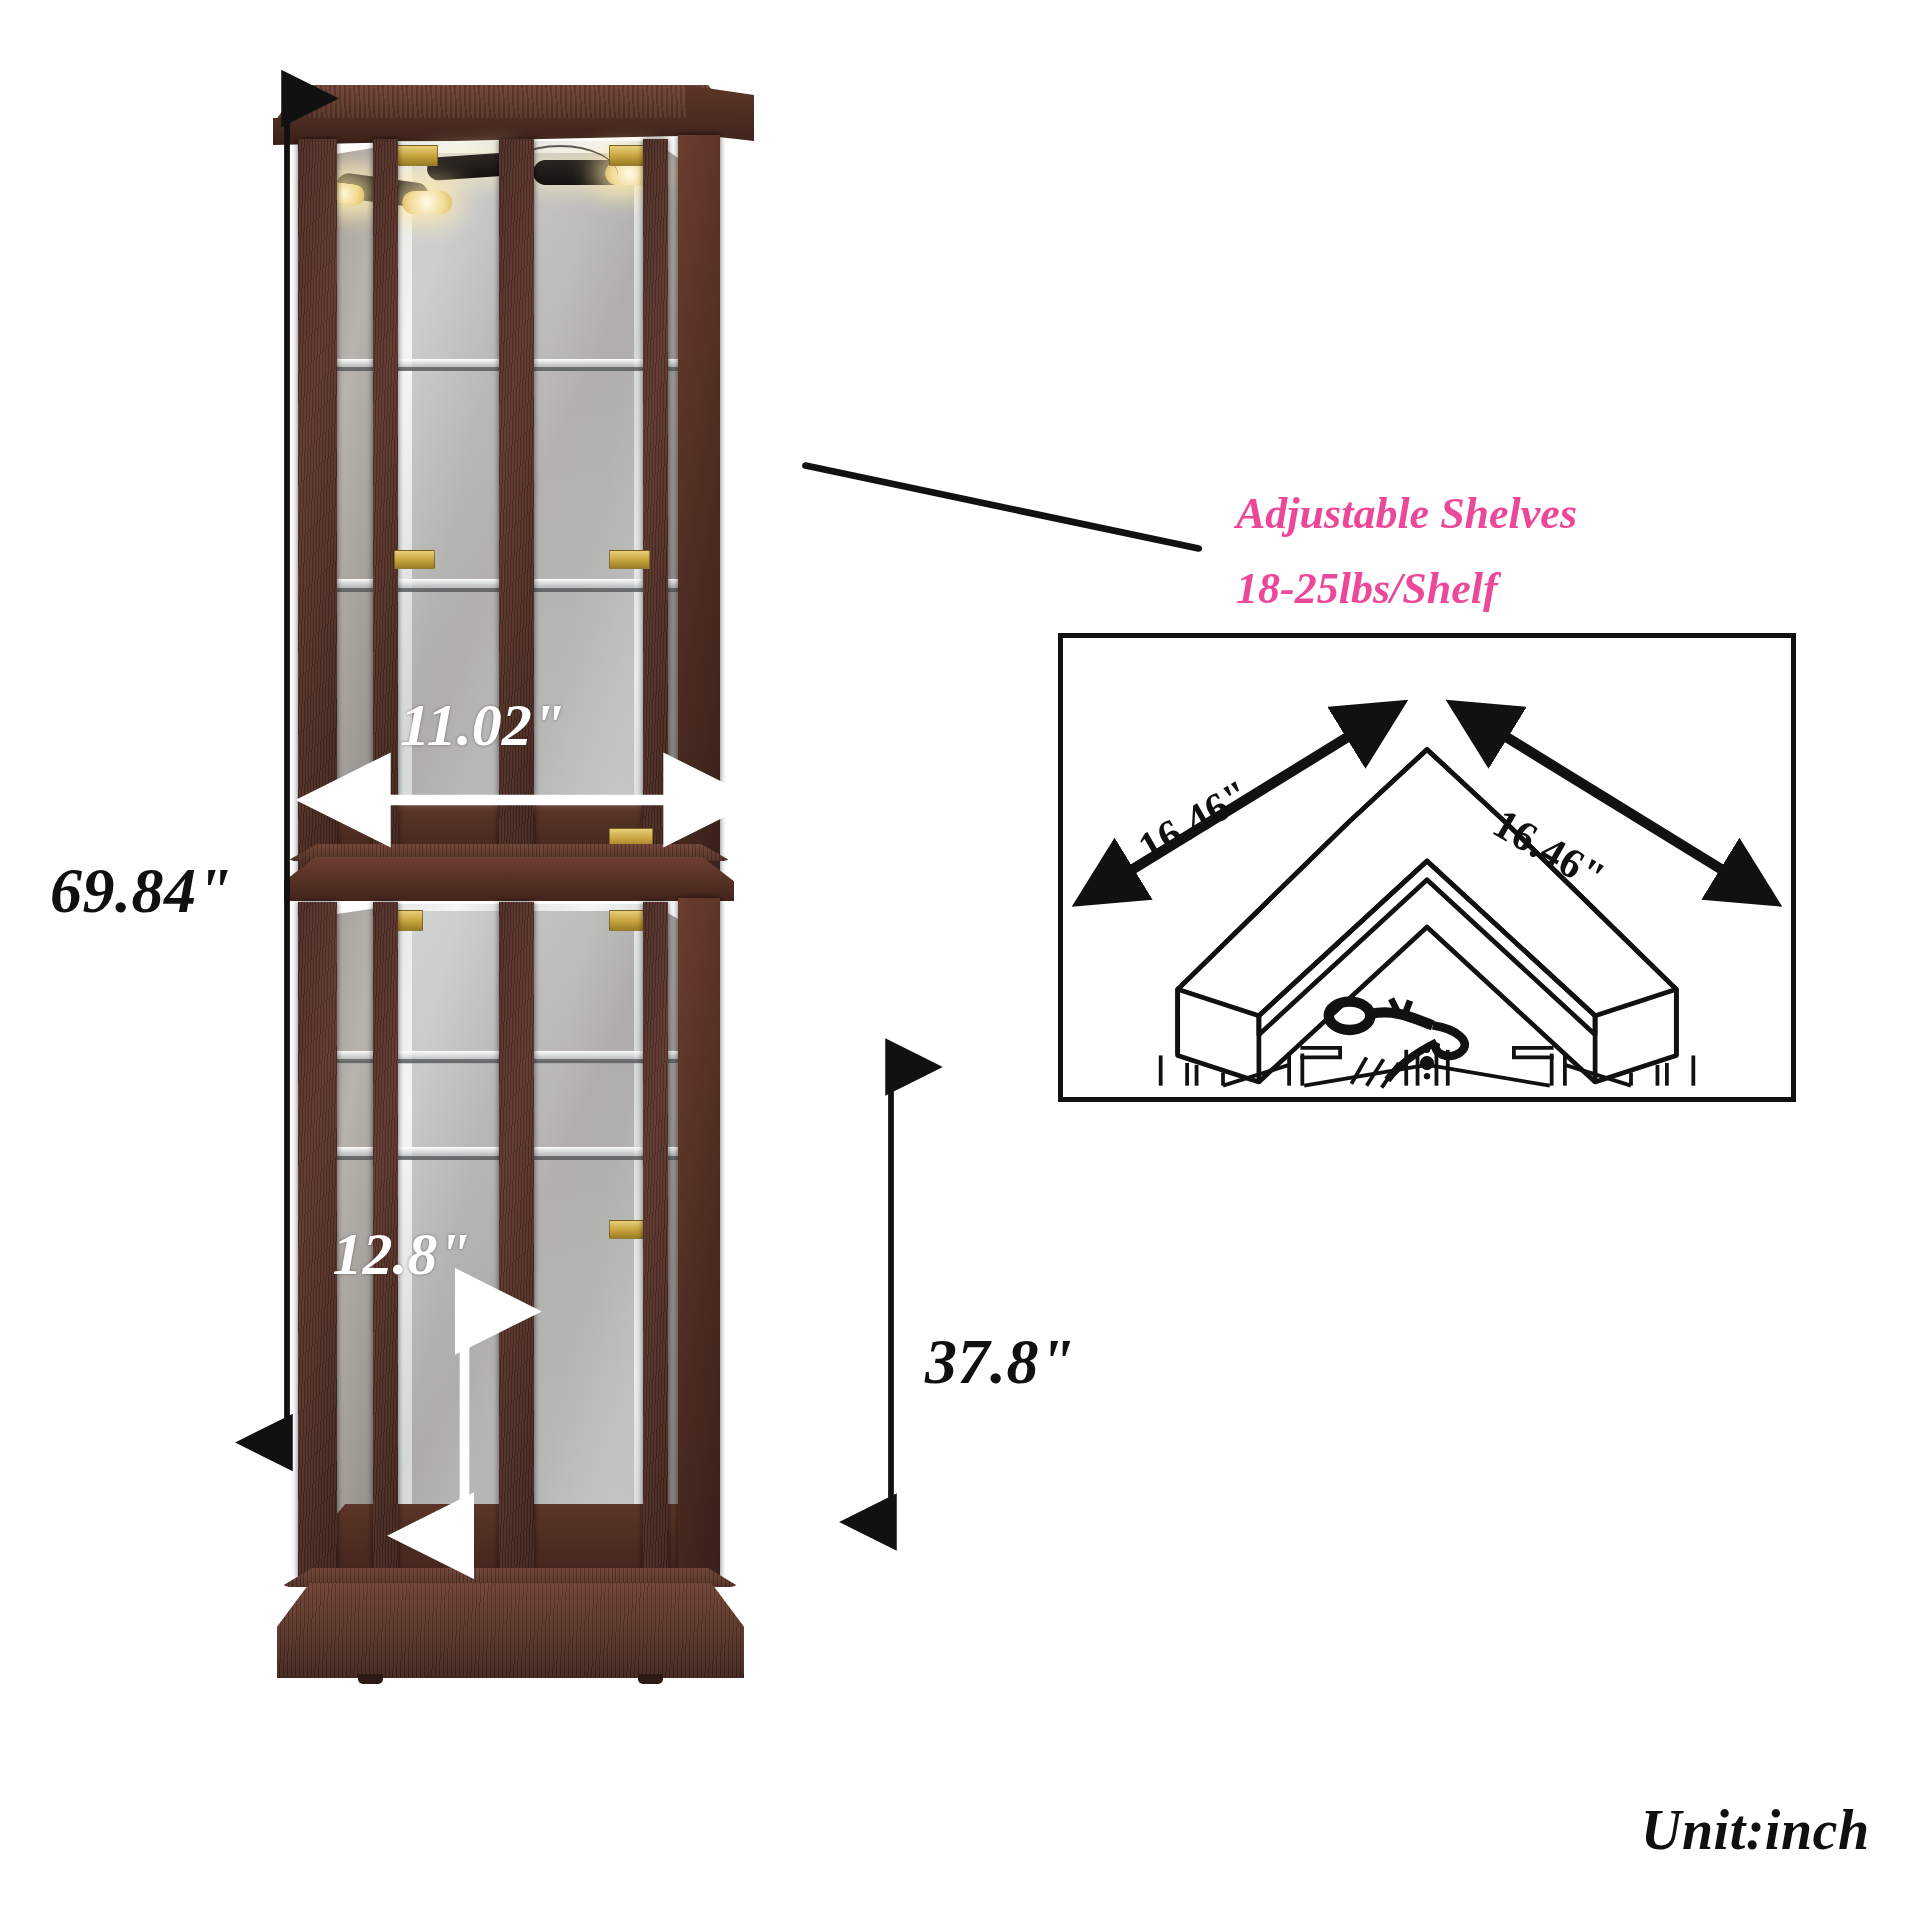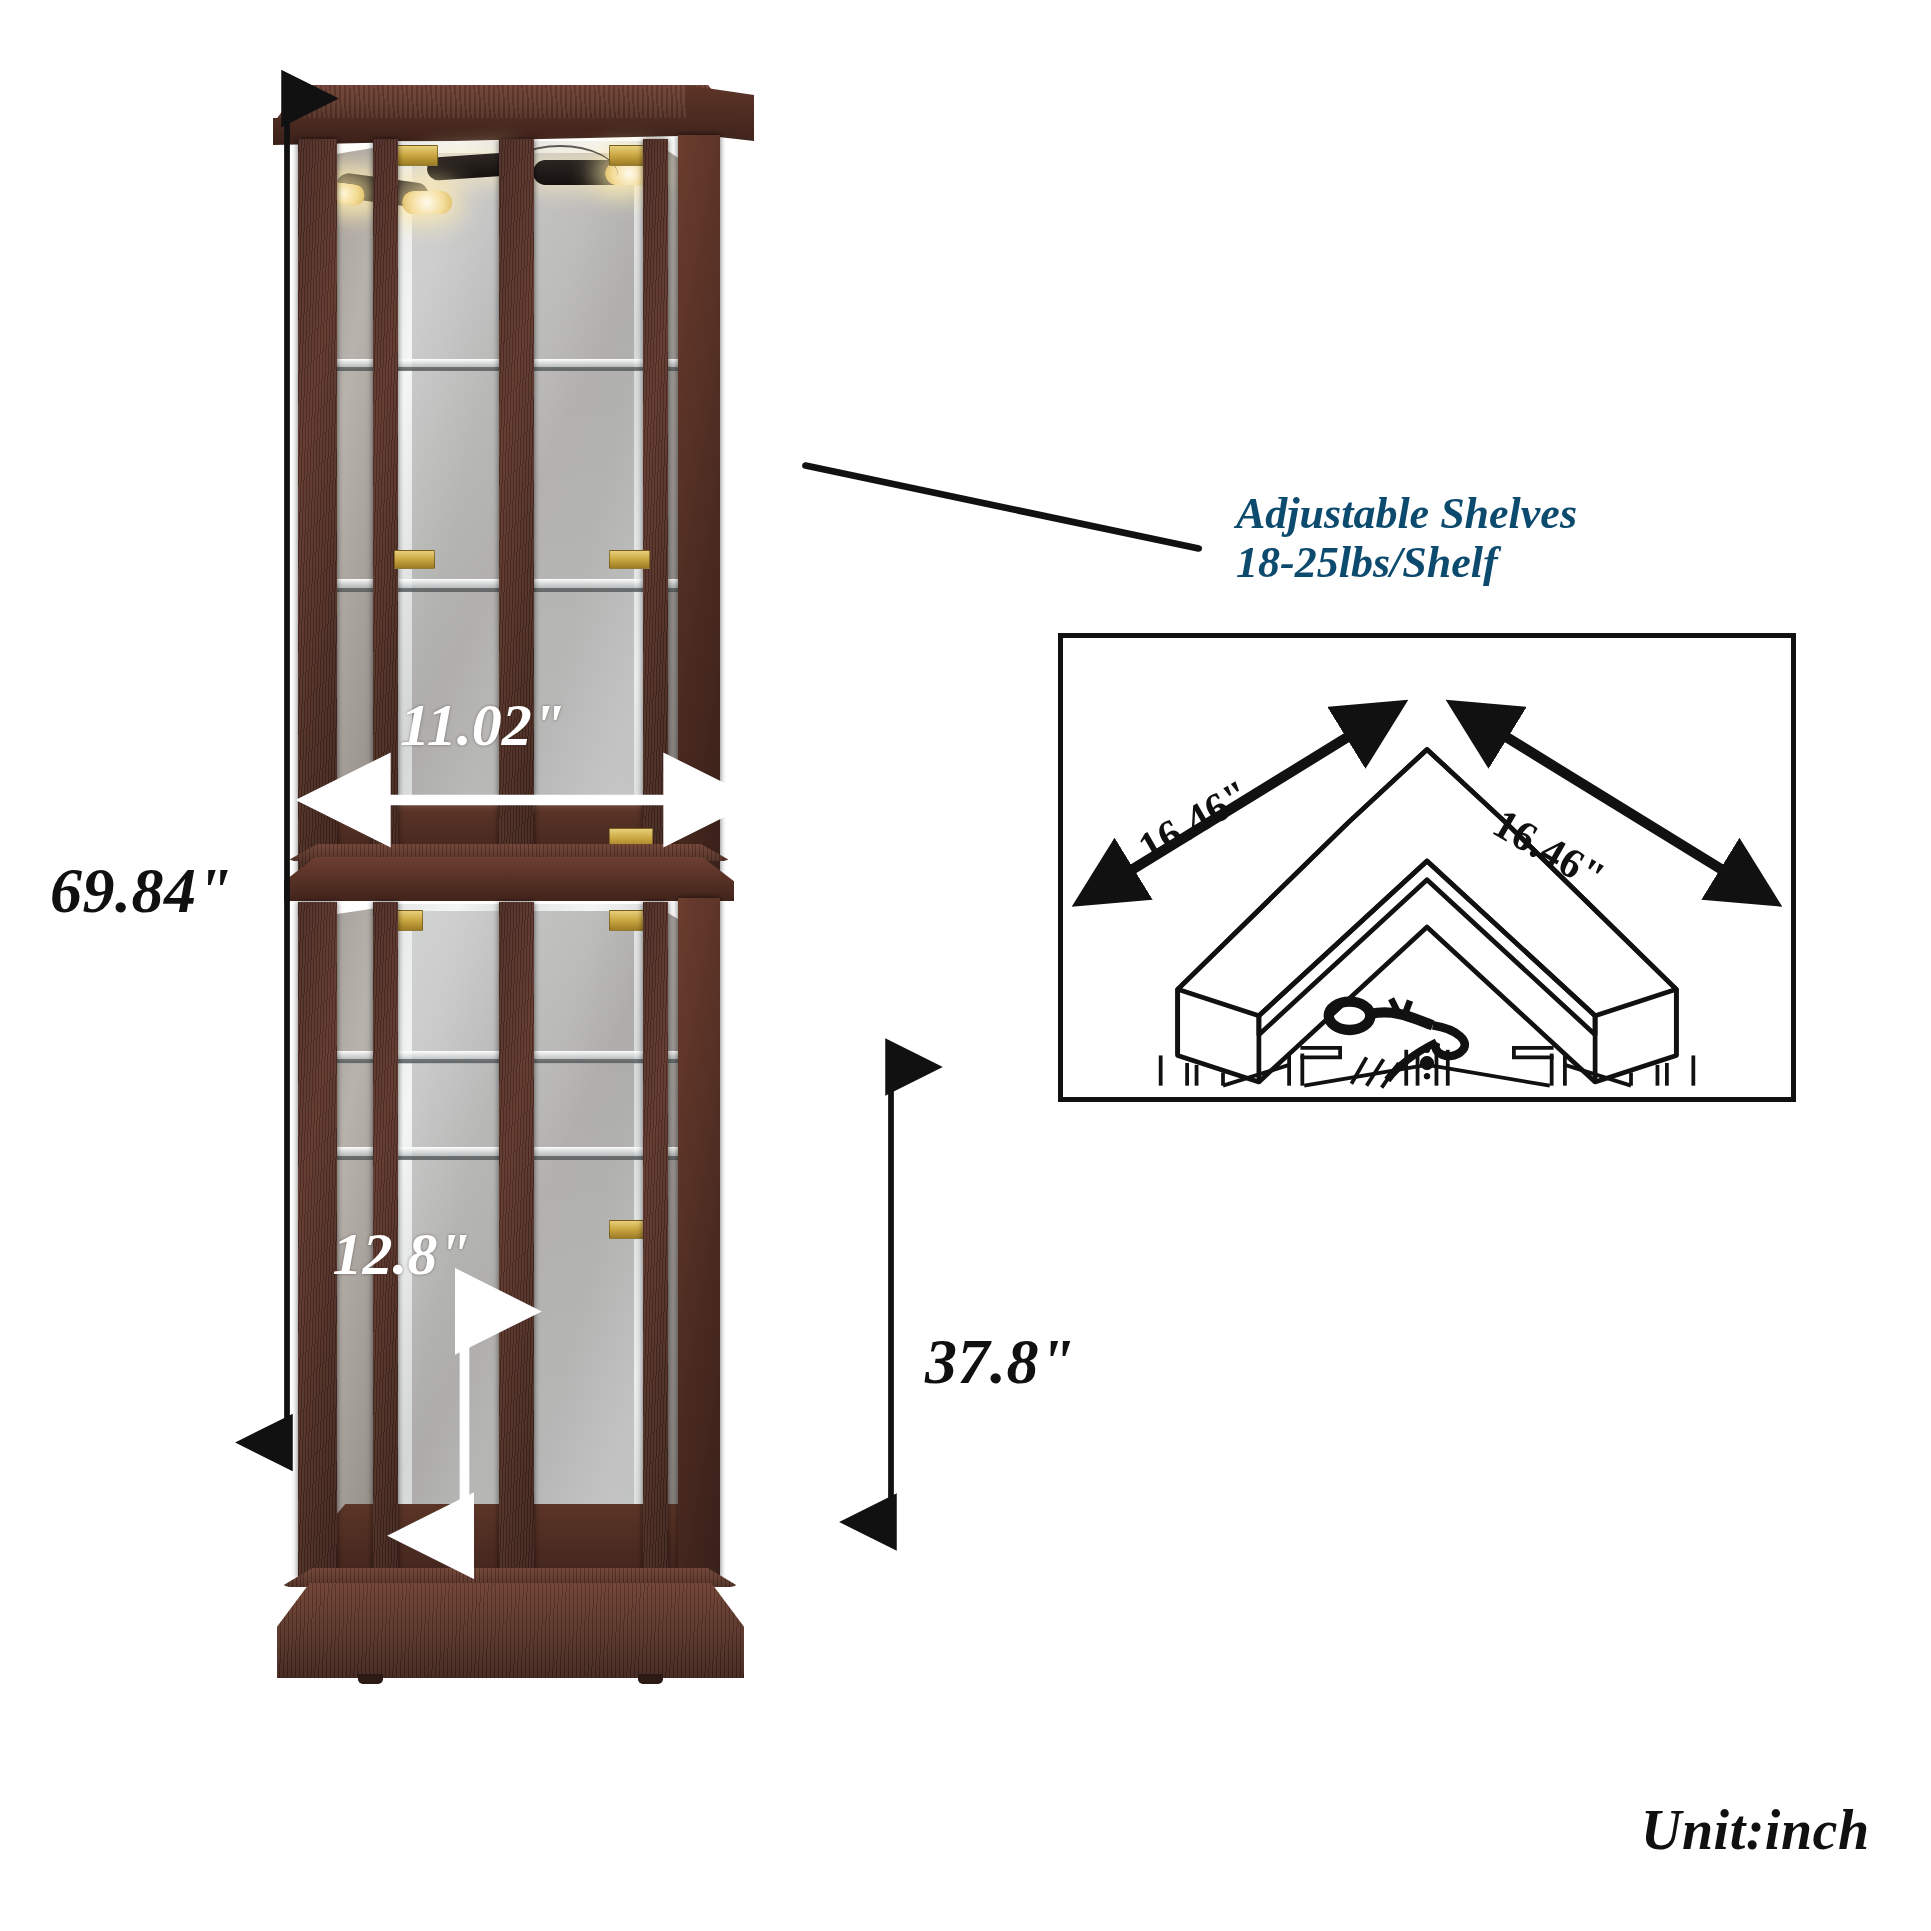--- a/index.html
+++ b/index.html
@@ -22,21 +22,21 @@
   }
   .dim-white{
     font-family:"Liberation Serif",serif;
     font-weight:bold;font-style:italic;
     color:#ffffff;white-space:nowrap;
     text-shadow:0 0 2.9px rgba(60,40,30,.55);
   }
   .note-text{
     font-family:"Liberation Serif",serif;
     font-weight:bold;font-style:italic;
-    color:#0c4a6e;white-space:nowrap;
+    color:#ec4899;white-space:nowrap;
   }
 
   
   #cabinet{position:absolute;left:319px;top:85px;width:579px;height:1767px;}
 
   .wood-dark{background:
       repeating-linear-gradient(92deg,rgba(0,0,0,.16) 0 1px,rgba(255,255,255,.05) 1px 2.9px),
       linear-gradient(100deg,#4a2a22 0%,#5e352a 35%,#4b2b21 70%,#3d221a 100%);
   }
   .wood-mid{background:
@@ -257,21 +257,21 @@
 
   <svg class="abs" style="left:867px;top:1054px;width:48px;height:483px;overflow:visible;" viewBox="0 0 50 500">
     <line x1="25" y1="12" x2="25" y2="486" stroke="#111111" stroke-width="6" marker-start="url(#aT)" marker-end="url(#aB)"></line>
   </svg>
   <div class="abs dim-text" style="left:925px;top:1325px;font-size:64px;">37.8"</div>
 
   <svg class="abs" style="left:801px;top:454px;width:406px;height:106px;overflow:visible;" viewBox="0 0 420 110">
     <line x1="4" y1="12" x2="412" y2="98" stroke="#111111" stroke-width="7" stroke-linecap="round"></line>
   </svg>
   <div class="abs note-text" style="left:1236px;top:488px;font-size:44px;">Adjustable Shelves</div>
-  <div class="abs note-text" style="left:1236px;top:537px;font-size:44px;">18-25lbs/Shelf</div>
+  <div class="abs note-text" style="left:1236px;top:563px;font-size:44px;">18-25lbs/Shelf</div>
 
   <div id="inset">
     <svg style="position:absolute;left:0;top:0;width:100%;height:100%;" viewBox="0 0 764 486">
       <defs>
         <marker id="bkA" markerWidth="7" markerHeight="7" refX="6" refY="3.5" orient="auto">
           <path d="M7,0 L0,3.5 L7,7 Z" fill="#111"></path>
         </marker>
         <marker id="bkB" markerWidth="7" markerHeight="7" refX="1" refY="3.5" orient="auto">
           <path d="M0,0 L7,3.5 L0,7 Z" fill="#111"></path>
         </marker>

